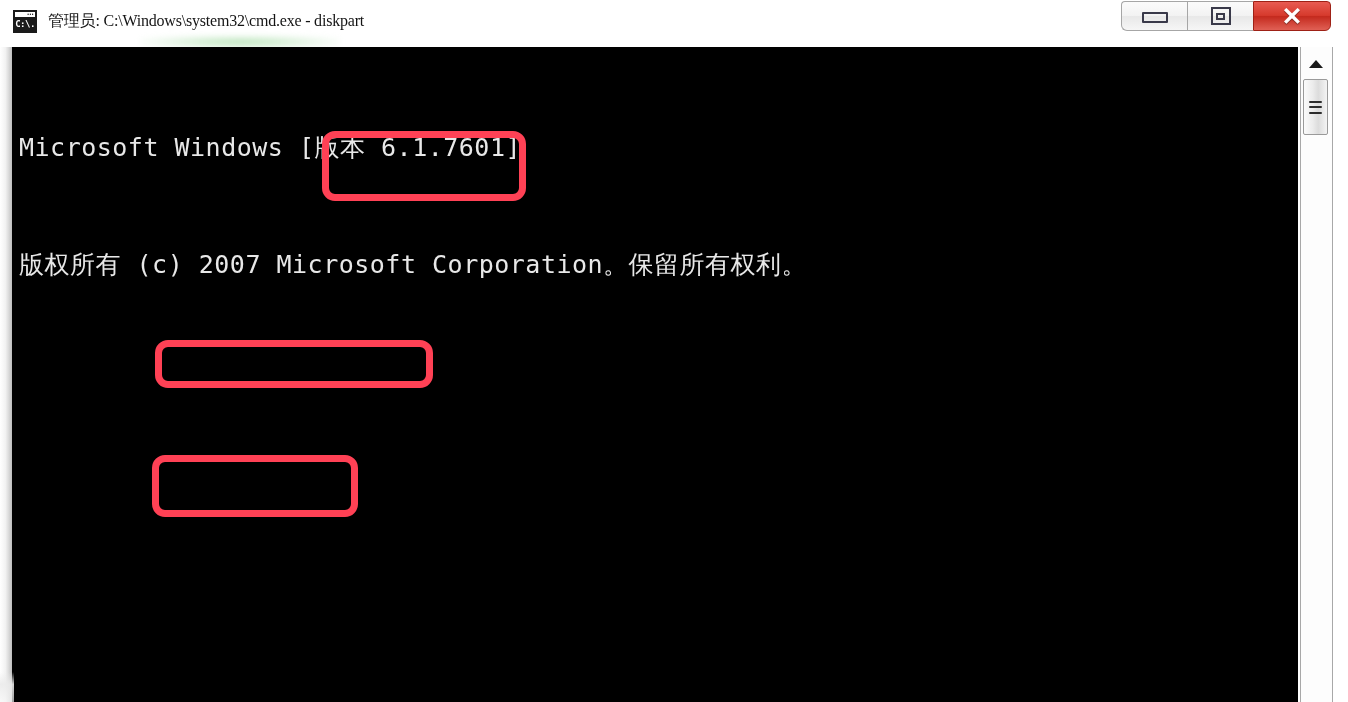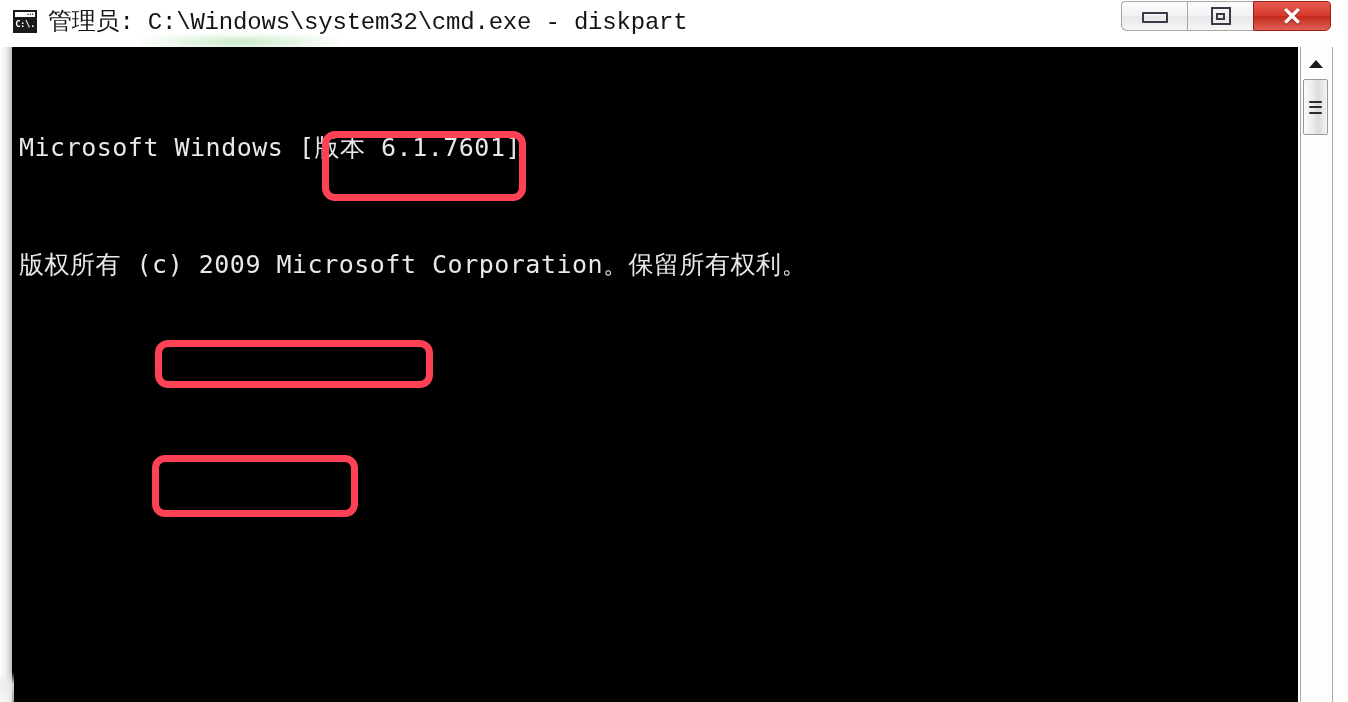--- a/index.html
+++ b/index.html
@@ -70,22 +70,22 @@
     color: #ffffff;
     font-family: "DejaVu Sans Mono", monospace;
     font-size: 9px;
     font-weight: bold;
     line-height: 12px;
     text-align: center;
     letter-spacing: -0.5px;
   }
   #titlebar-text {
     margin-left: 11px;
-    font-family: Liberation Mono, monospace;
-    font-size: 24px;
+    font-family: Liberation Serif, serif;
+    font-size: 16px;
     color: #141414;
     white-space: nowrap;
     letter-spacing: -0.2px;
   }
 
   
   #window-controls {
     position: absolute;
     top: 1px;
     right: 17px;
@@ -339,21 +339,21 @@
   </div>
 
   <div id="green-smudge"></div>
 
   <div id="console-outer">
     <div id="console-left-edge"></div>
 
     <div id="console">
       <div id="console-text">
         <div class="cline">Microsoft Windows [版本 6.1.7601]</div>
-        <div class="cline">版权所有 (c) 2009 Microsoft Corporation。保留所有权利。</div>
+        <div class="cline">版权所有 (c) 2007 Microsoft Corporation。保留所有权利。</div>
         <div class="cline blank">&nbsp;</div>
         <div class="cline blank">&nbsp;</div>
         
         
         
         
         
         
         
         

